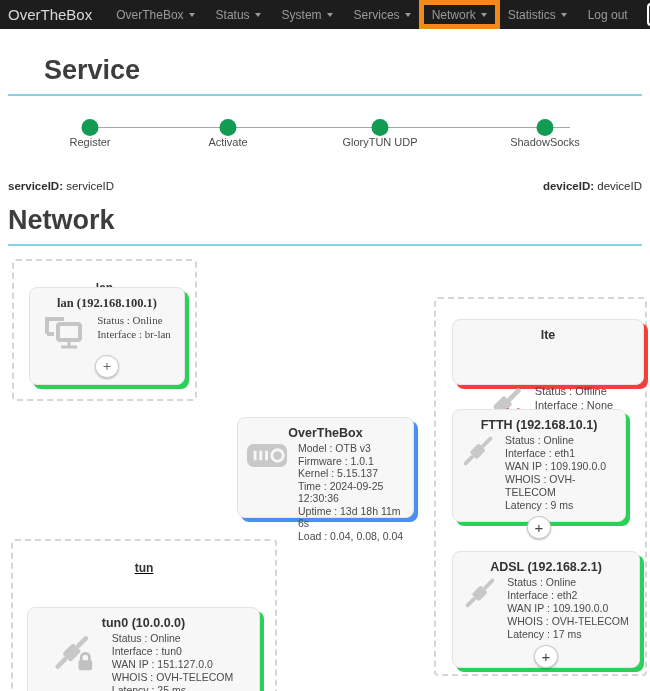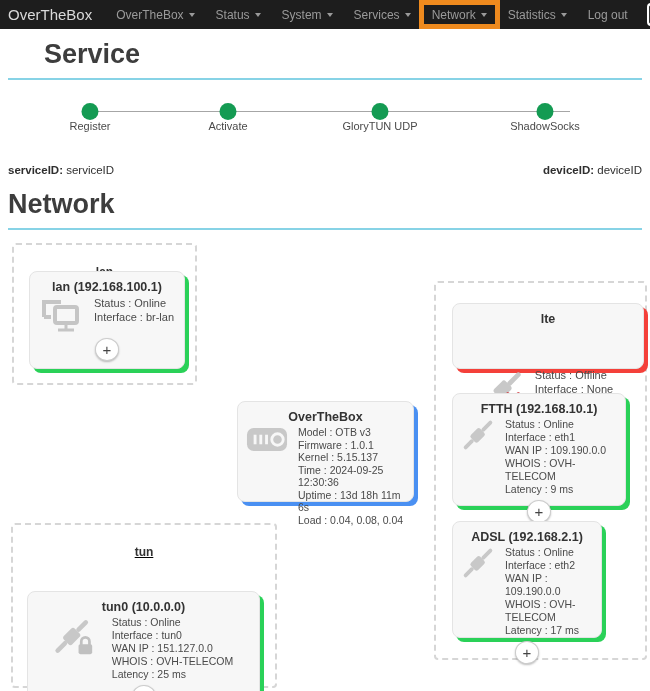--- a/index.html
+++ b/index.html
@@ -9,21 +9,21 @@
   }
   
   .navbar { height:29px; background:#1d1d1d; display:flex; align-items:center; padding:0 8px; position:relative; z-index:20; }
   .brand { color:#d9d9d9; font-size:15px; margin-right:24px; white-space:nowrap; cursor:pointer; }
   .nav-item { color:#9a9a9a; font-size:12px; margin-right:21px; position:relative; cursor:pointer; white-space:nowrap; }
   .caret { display:inline-block; width:0; height:0; border-left:3.5px solid transparent; border-right:3.5px solid transparent; border-top:4px solid #9a9a9a; margin-left:5px; vertical-align:2px; }
   .hl-box { position:absolute; left:-13px; right:-13px; top:-8px; bottom:-7px; border:5px solid #ee8a1e; pointer-events:none; }
   .paused { margin-left:auto; margin-right:3px; background:#fff; color:#000; font-weight:bold; font-size:11px; line-height:1; padding:3px 4px; border:1px solid #333; box-shadow:0 0 0 2px #fff; border-radius:2px; cursor:pointer; }
   
   h1 { font-size:27px; line-height:30px; font-weight:bold; color:#3d3d3d; margin:0 8px; }
-  .service-title { padding-top:10px;margin-left:44px; }
+  .service-title { padding-top:26px;margin-left:44px; }
   .network-title { padding-top:13px; }
   .rule { border:0; border-top:2px solid #87d3e6; margin:9px 8px 0; }
   
   .stepper { position:relative; height:58px; margin-top:12px; }
   .step-line { position:absolute; left:90px; width:480px; top:19px; height:1px; background:#a6a6a6; }
   .step-dot { position:absolute; width:17px; height:17px; border-radius:50%; background:#149b53; top:11px; transform:translateX(-50%); }
   .step-label { position:absolute; top:28px; transform:translateX(-50%); font-size:11px; color:#4a4a4a; white-space:nowrap; }
   .id-row { display:flex; justify-content:space-between; margin:14px 8px 0; font-size:11.5px; color:#2f2f2f; }
   
   .diagram { position:relative; height:456px; margin-top:8px; }
@@ -35,24 +35,24 @@
   .card { position:absolute; background:#f7f7f7; border:1px solid #e4e4e4; border-radius:8px; display:flex; flex-direction:column; align-items:center; box-sizing:border-box; cursor:pointer; }
   .card.green { box-shadow:4px 4px 0 0 #2ad158; }
   .card.red   { box-shadow:4px 4px 0 0 #f4403a; }
   .card.blue  { box-shadow:4px 4px 0 0 #4a90f2; }
   .card-title { font-size:12.5px; font-weight:bold; color:#333; margin:8px 4px 2px; white-space:nowrap; }
   .card-body { display:flex; align-items:flex-start; gap:10px; padding:0 8px; }
   .info { font-size:11px; line-height:14px; color:#4a4a4a; text-align:left; }
   .lines-5 .info { font-size:10.5px; line-height:13px; }
   .lines-6 .info { font-size:10.5px; line-height:12.5px; }
   .plus { width:24px; height:24px; border-radius:50%; background:#fff; border:1px solid #ccc; color:#444; font-size:15px; line-height:21px; text-align:center; margin:4px 0 7px; box-shadow:0 1px 2px rgba(0,0,0,.25); cursor:pointer; padding:0; font-family:inherit; }
-  #card-lan  { left:15px; top:26px;  width:156px; height:98px; }
+  #card-lan  { left:15px; top:26px;  width:156px; height:98px;font-family:Liberation Serif, serif; }
   #card-lte  { left:16px; top:20px;  width:192px; height:66px;gap:40px; }
   #card-ftth { left:16px; top:110px; width:174px; height:113px; }
-  #card-adsl { left:16px; top:238px; width:150px; height:117px; }
+  #card-adsl { left:16px; top:252px; width:188px; height:117px; }
   #card-tun0 { left:14px; top:27px;  width:233px; height:114px;margin-top:39px; }
   #card-otb  { left:237px; top:163px; width:177px; height:101px; }
   .icon { flex:none; }
 </style>
 </head>
 <body>
 
 <div class="navbar">
   <span class="brand">OverTheBox</span>
   <span class="nav-item"><span>OverTheBox</span><i class="caret"></i></span>

